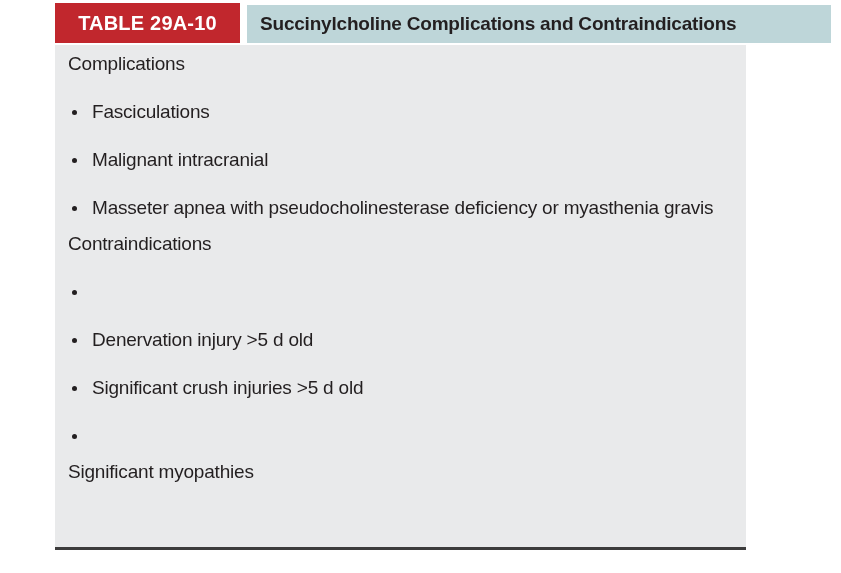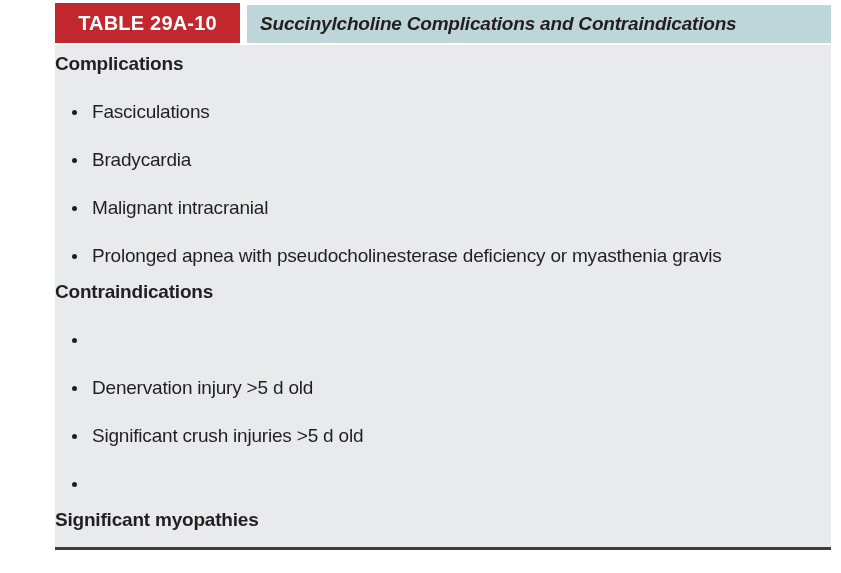--- a/index.html
+++ b/index.html
@@ -13,21 +13,21 @@
   html, body {
     width: 841px; height: 573px;
     background: #ffffff;
     font-family: "Liberation Sans", sans-serif;
     color: var(--text_dark);
     overflow: hidden;
   }
   .table-figure {
     position: absolute;
     left: 55px; top: 3px;
-    width: 776px;
+    width: 691px;
   }
   .table-header {
     position: relative;
     height: 42px;
   }
   .table-badge {
     position: absolute;
     left: 0; top: 0;
     width: 185px; height: 40px;
     background: var(--badge_red);
@@ -46,37 +46,37 @@
     background: var(--header_teal);
     display: flex;
     align-items: center;
     padding-left: 13px;
   }
   .table-title {
     font-weight: bold;
     font-size: 19px;
     letter-spacing: -0.2px;
     color: var(--text_dark);
-    font-style: italic;
   }
   .table-body {
     background: var(--body_gray);
     height: 505px;
     border-bottom: 3px solid var(--rule_dark);
     padding-top: 1px;
   }
   .row {
     height: 36px;
     display: flex;
     align-items: center;
     font-size: 19px;
     letter-spacing: -0.2px;
   }
   .row.heading {
-    font-weight: bold;
+    font-weight: normal;
+    padding-left: 13px;
   }
   .row.item {
     padding-left: 17px;
     margin-top: 12px;
   }
   .bullet {
     width: 20px;
     flex: 0 0 20px;
     display: flex;
     align-items: center;
@@ -106,29 +106,25 @@
   <div class="table-body">
     <div class="row heading">
       <span>Complications</span>
     </div>
     <div class="row item">
       <span class="bullet"></span>
       <span>Fasciculations</span>
     </div>
     <div class="row item">
       <span class="bullet"></span>
-      <span>Bradycardia</span>
-    </div>
-    <div class="row item">
-      <span class="bullet"></span>
       <span>Malignant intracranial</span>
     </div>
     <div class="row item">
       <span class="bullet"></span>
-      <span>Prolonged apnea with pseudocholinesterase deficiency or myasthenia gravis</span>
+      <span>Masseter apnea with pseudocholinesterase deficiency or myasthenia gravis</span>
     </div>
 
     <div class="row heading">
       <span>Contraindications</span>
     </div>
     <div class="row item">
       <span class="bullet"></span>
     </div>
     <div class="row item">
       <span class="bullet"></span>

